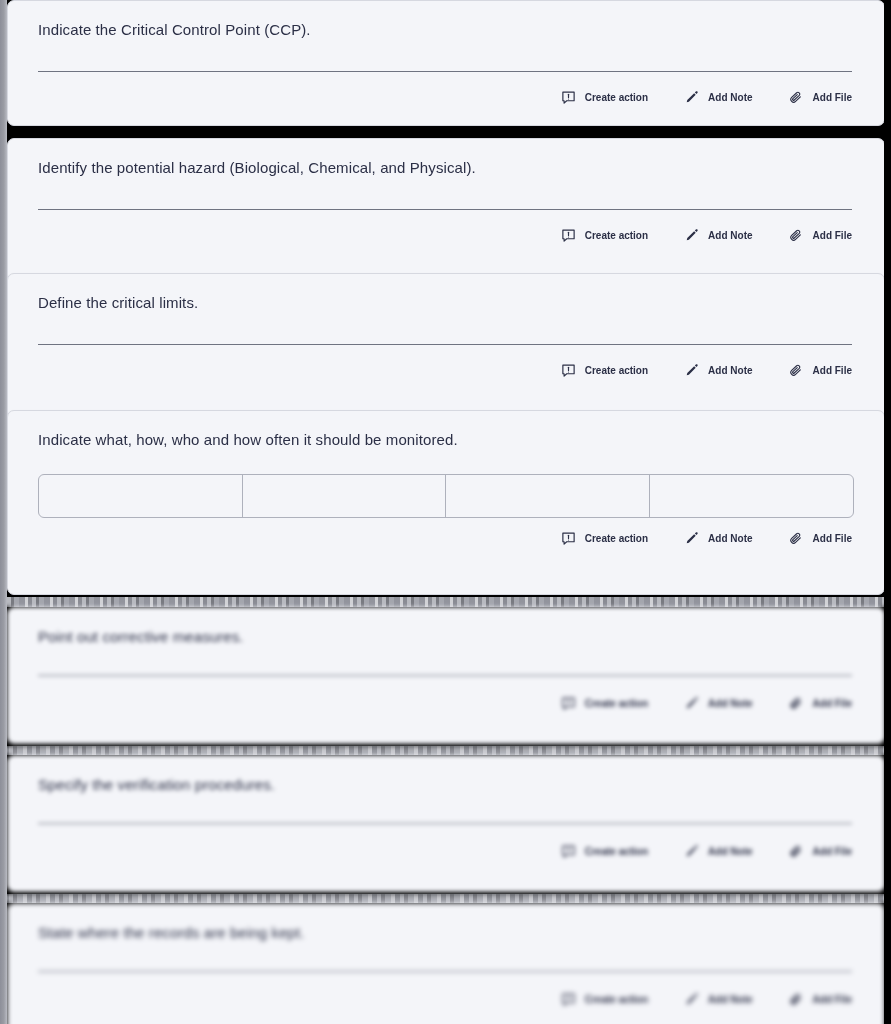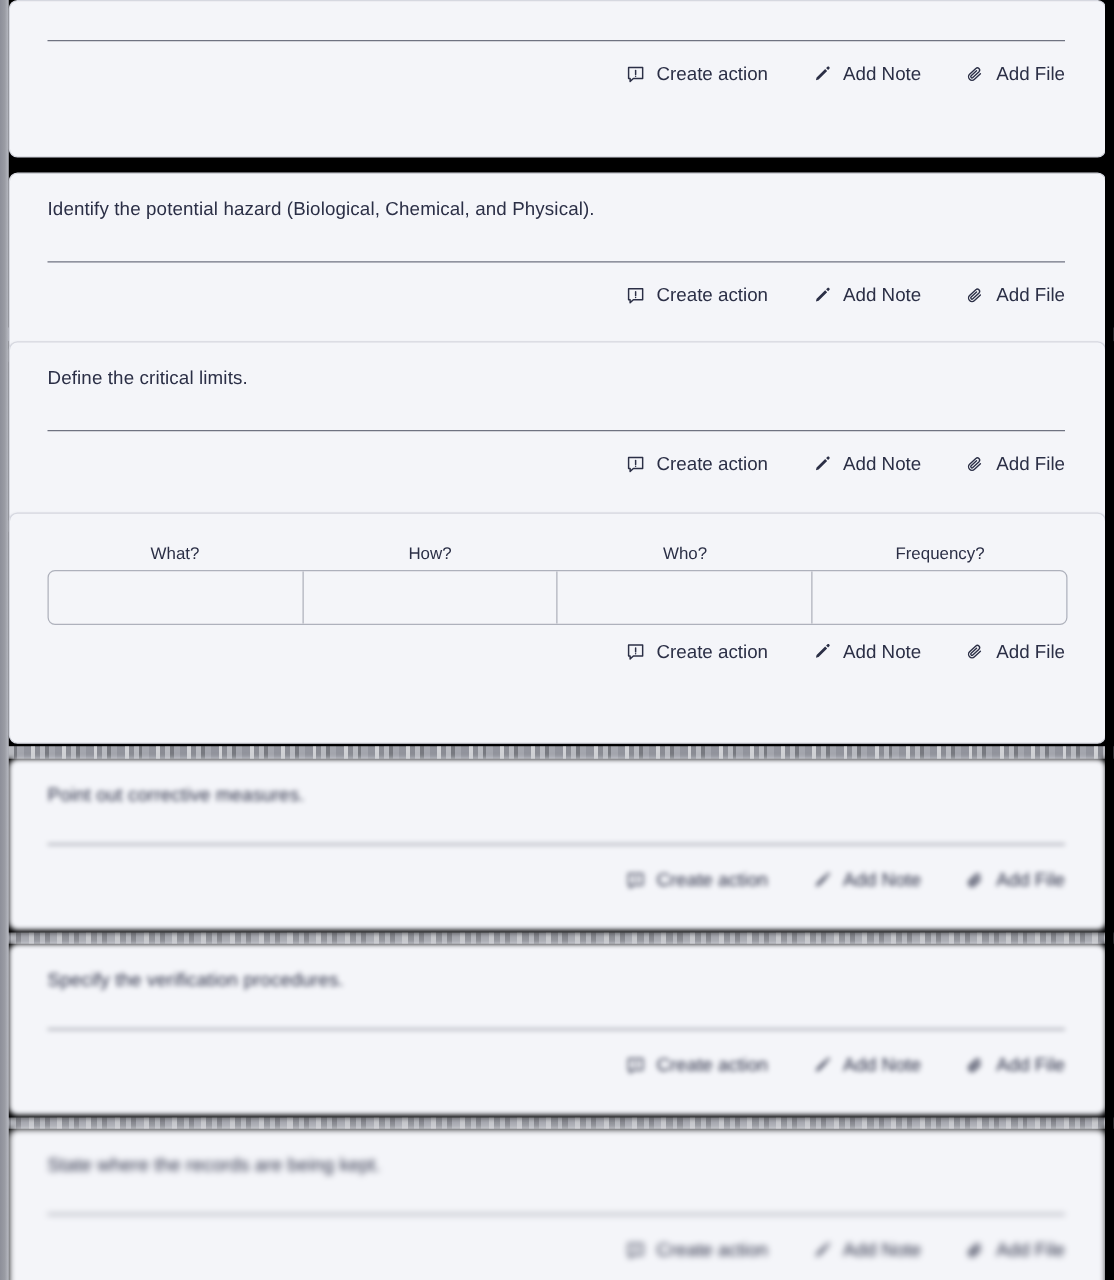--- a/index.html
+++ b/index.html
@@ -111,23 +111,23 @@
     align-items: center;
     gap: 36px;
     padding-top: 18px;
     padding-bottom: 18px;
     padding-right: 2px;
   }
   .action {
     display: flex;
     align-items: center;
     gap: 9px;
-    font-size: 15px;
+    font-size: 10px;
     color: #2b2f46;
-    font-weight: normal;
+    font-weight: bold;
     cursor: pointer;
     white-space: nowrap;
   }
   .action .ico {
     display: inline-flex;
     align-items: center;
     justify-content: center;
     width: 15px;
     height: 15px;
     color: #2b2f46;
@@ -173,20 +173,21 @@
 
 <div id="page">
 
   <div class="rail rail-left"></div>
   <div class="rail rail-right"></div>
 
   <div class="card-column">
 
     <div class="card-wrap" style="height:128px;">
       <div class="card" style="height:126px;">
+        <div class="card-question">Indicate the Critical Control Point (CCP).</div>
         <div class="answer-line"></div>
         <div class="actions">
           <div class="action">
             <span class="ico">
               <svg viewBox="0 0 16 16" width="15" height="15" fill="none" stroke="currentColor" stroke-width="1.25">
                 <path d="M2 2.2h12v9.3H6.1L3.3 14V11.5H2z" stroke-linejoin="round"></path>
                 <line x1="8" y1="4.6" x2="8" y2="8" stroke-linecap="round"></line>
                 <circle cx="8" cy="9.6" r=".62" fill="currentColor" stroke="none"></circle>
               </svg>
             </span>
@@ -283,28 +284,23 @@
             <span>Add File</span>
           </div>
         </div>
       </div>
     </div>
 
     <div class="band band-black" style="height:12px;"></div>
 
     <div class="card-wrap" style="height:187px;">
       <div class="card" style="height:185px;">
+        <div class="card-question">Indicate what, how, who and how often it should be monitored.</div>
 
         <div class="mon-table">
-          <div class="mon-head">
-            <div>What?</div>
-            <div>How?</div>
-            <div>Who?</div>
-            <div>Frequency?</div>
-          </div>
           <div class="mon-row">
             <div class="mon-cell"></div>
             <div class="mon-cell"></div>
             <div class="mon-cell"></div>
             <div class="mon-cell"></div>
           </div>
         </div>
 
         <div class="actions" style="padding-top:13px;">
           <div class="action">

